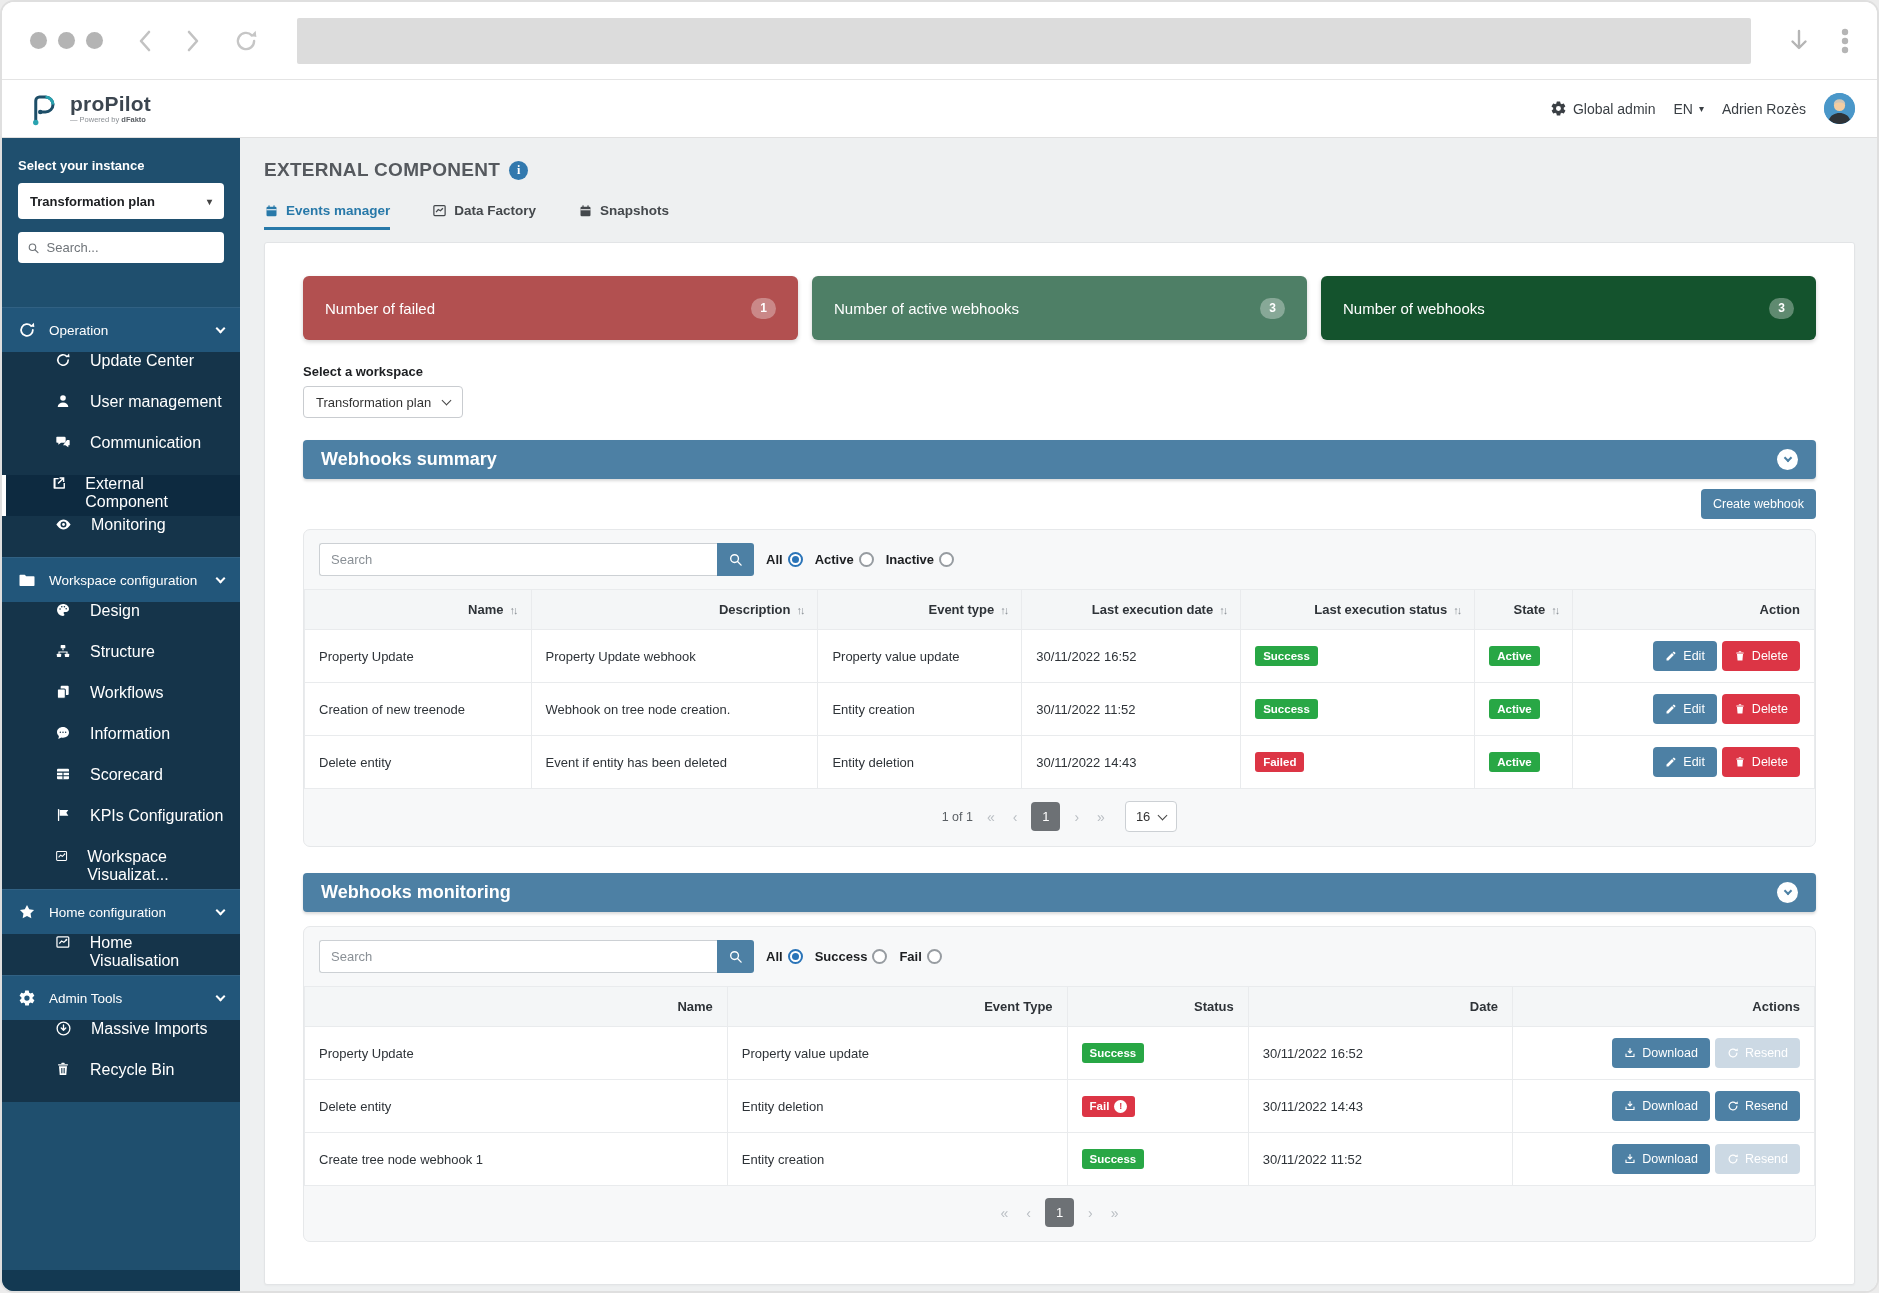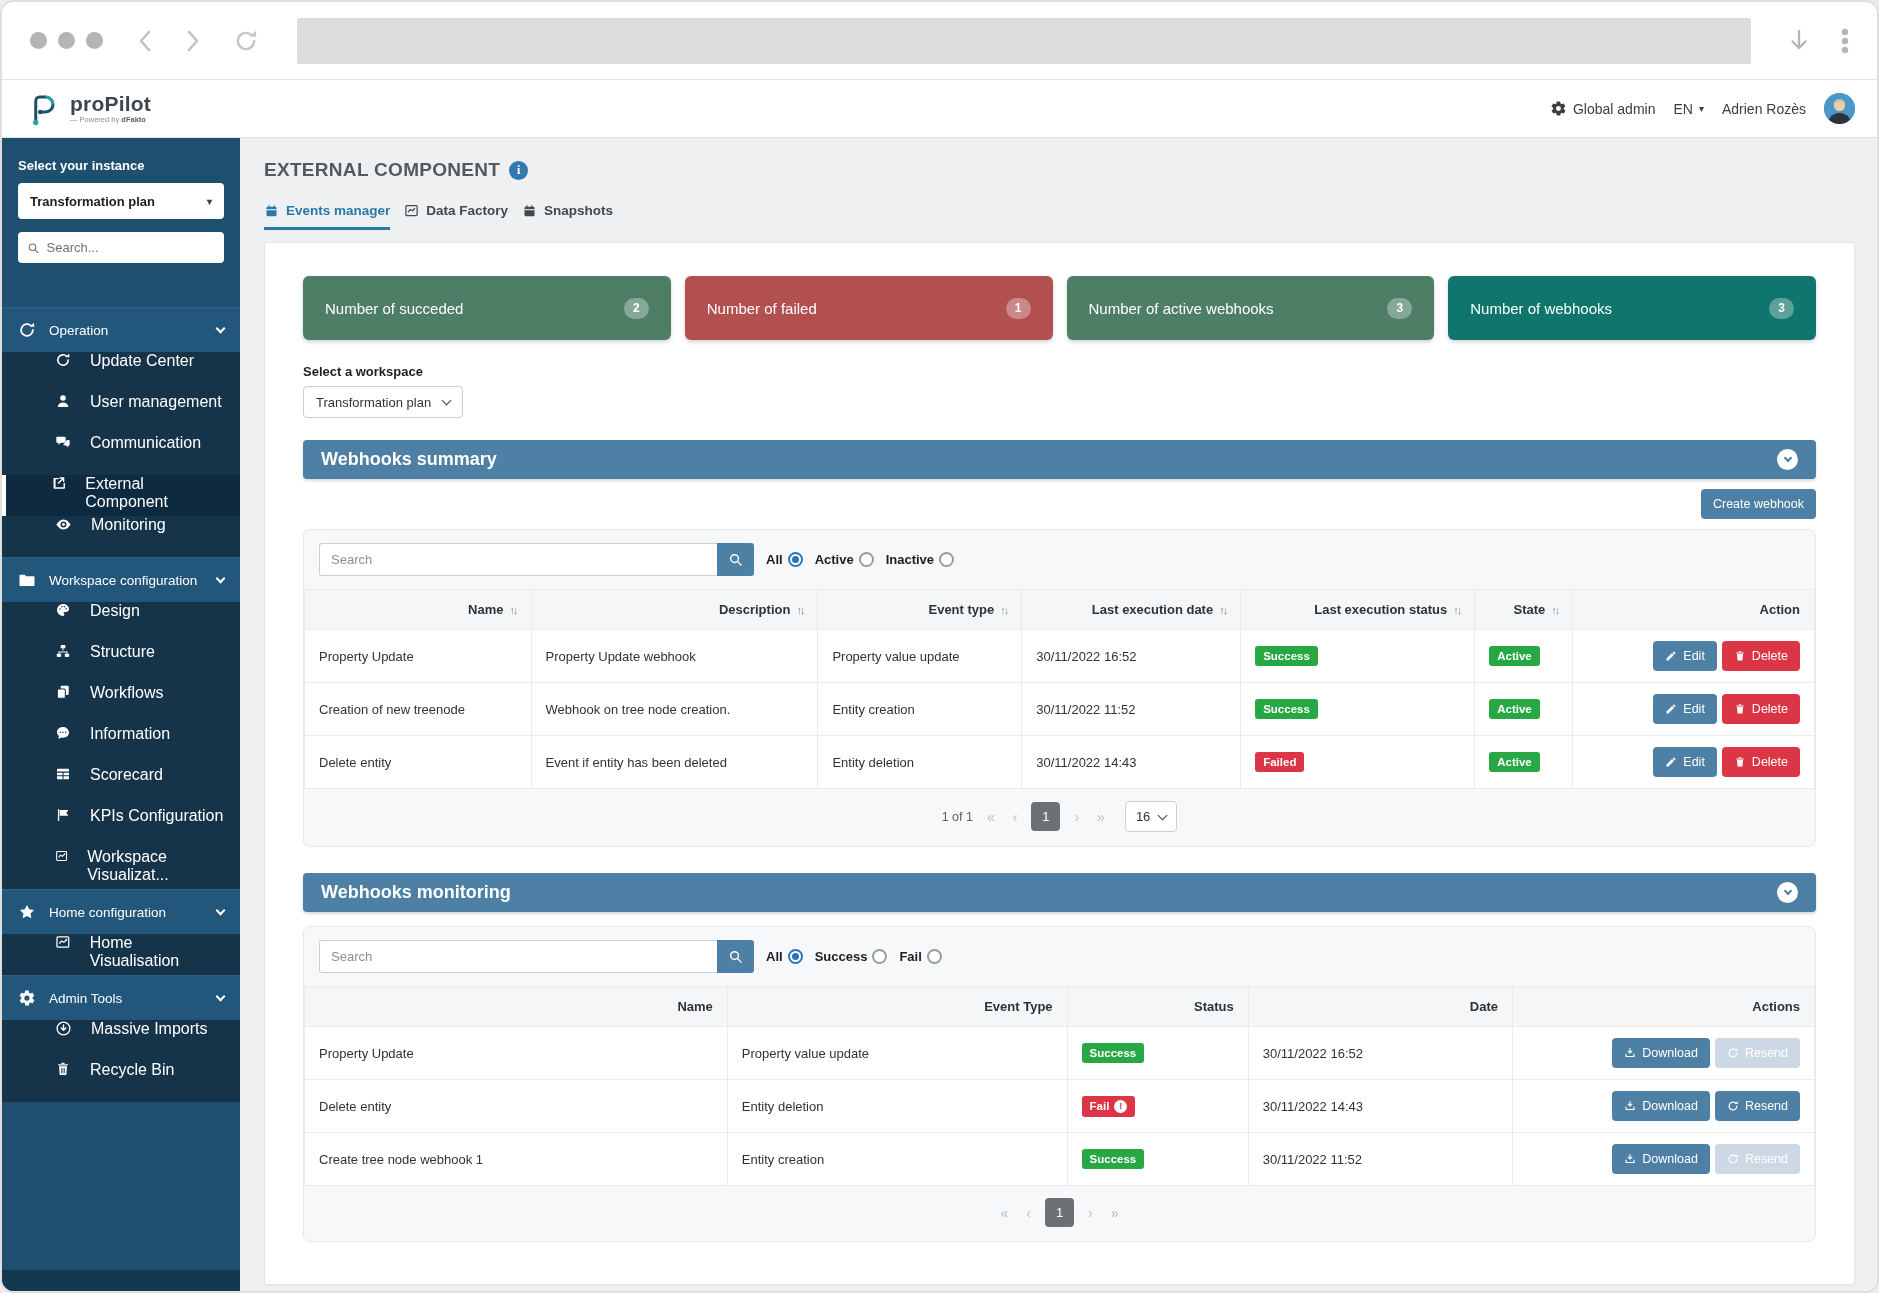--- a/index.html
+++ b/index.html
@@ -46,21 +46,21 @@
   .sb-item { height:41px; display:flex; gap:19px; padding:0 16px 0 49px; font-size:16px; cursor:pointer; border-left:4px solid transparent; }
   .sb-item.active { background:#0d2a40; border-left:4px solid #fff; padding-left:45px; }
   .chev-white { width:7px; height:7px; border-right:2px solid #fff; border-bottom:2px solid #fff; transform:rotate(45deg); margin-top:-3px; }
   .sb-footer { position:absolute; bottom:0; left:0; right:0; height:24px; background:#133952; }
 
   
   .main { flex:1; background:#eef0f1; padding:21px 22px 0 24px; overflow:hidden; }
   .page-title-row { display:flex; align-items:center; gap:9px; }
   .page-title { font-size:19px; font-weight:700; color:#55595e; letter-spacing:.3px; }
   .info-badge { width:19px; height:19px; border-radius:50%; background:#3279ae; color:#fff; font-size:12px; font-weight:700; display:flex; align-items:center; justify-content:center; font-family:"Liberation Serif", serif; cursor:pointer; }
-  .tabs { display:flex; gap:14px; margin-top:22px; }
+  .tabs { display:flex; gap:42px; margin-top:22px; }
   .tab { display:flex; align-items:center; gap:7px; font-size:13.5px; font-weight:700; color:#44484c; padding-bottom:9px; cursor:pointer; border-bottom:3px solid transparent; }
   .tab.active { color:#2879a9; border-bottom-color:#2879a9; }
 
   .card { background:#fff; border:1px solid #e2e4e6; border-radius:3px; margin-top:12px; padding:33px 38px 42px 38px; box-shadow:0 1px 2px rgba(0,0,0,.03); }
 
   
   .stats { display:flex; gap:14px; }
   .stat { flex:1; height:64px; border-radius:6px; color:#fff; display:flex; align-items:center; justify-content:space-between; padding:0 22px; font-size:15px; box-shadow:0 2px 4px rgba(0,0,0,.18); cursor:default; }
   .stat-badge { background:rgba(255,255,255,.32); border-radius:12px; min-width:25px; height:21px; display:flex; align-items:center; justify-content:center; font-size:12px; font-weight:700; padding:0 8px; }
 
@@ -412,33 +412,29 @@
               <rect x="4" y="10" width="16" height="1.6" fill="#fff"></rect>
             </svg>
           <span>Snapshots</span>
         </div>
       </div>
 
       <div class="card">
 
         
         <div class="stats">
-          <div class="stat" style="background:#4e7f66;">
-            <span>Number of succeded</span>
-            <span class="stat-badge">2</span>
-          </div>
           <div class="stat" style="background:#b25050;">
             <span>Number of failed</span>
             <span class="stat-badge">1</span>
           </div>
           <div class="stat" style="background:#4e7f66;">
             <span>Number of active webhooks</span>
             <span class="stat-badge">3</span>
           </div>
-          <div class="stat" style="background:#0f766e;">
+          <div class="stat" style="background:#14532d;">
             <span>Number of webhooks</span>
             <span class="stat-badge">3</span>
           </div>
         </div>
 
         <div class="ws-label">Select a workspace</div>
         <div class="ws-select">
           <span>Transformation plan</span>
           <span class="chev-dark"></span>
         </div>

